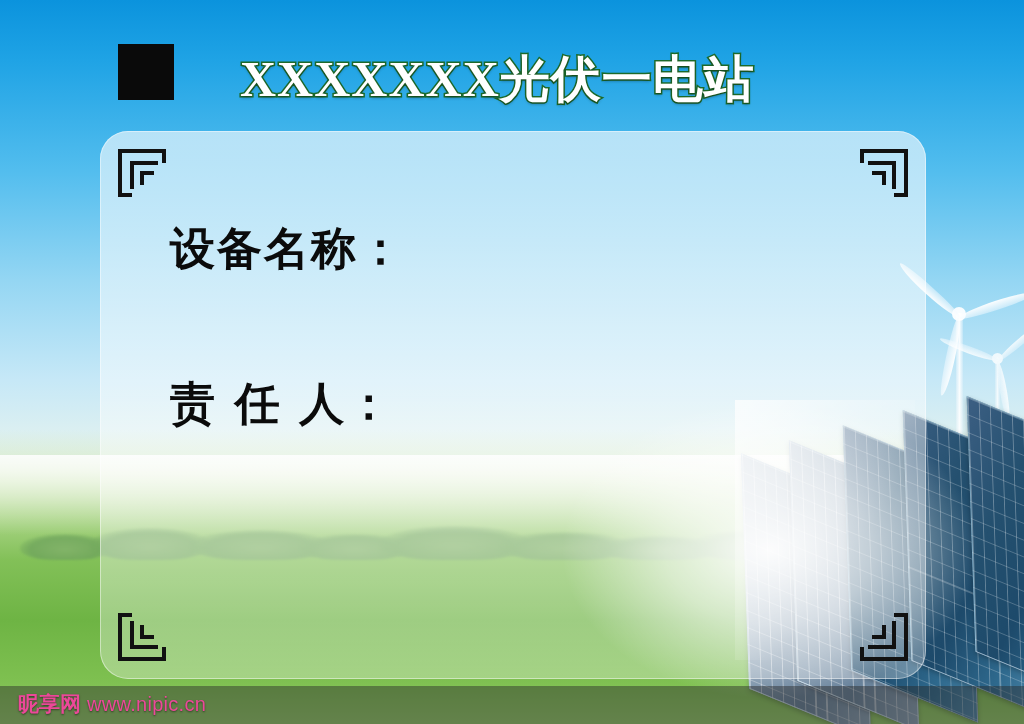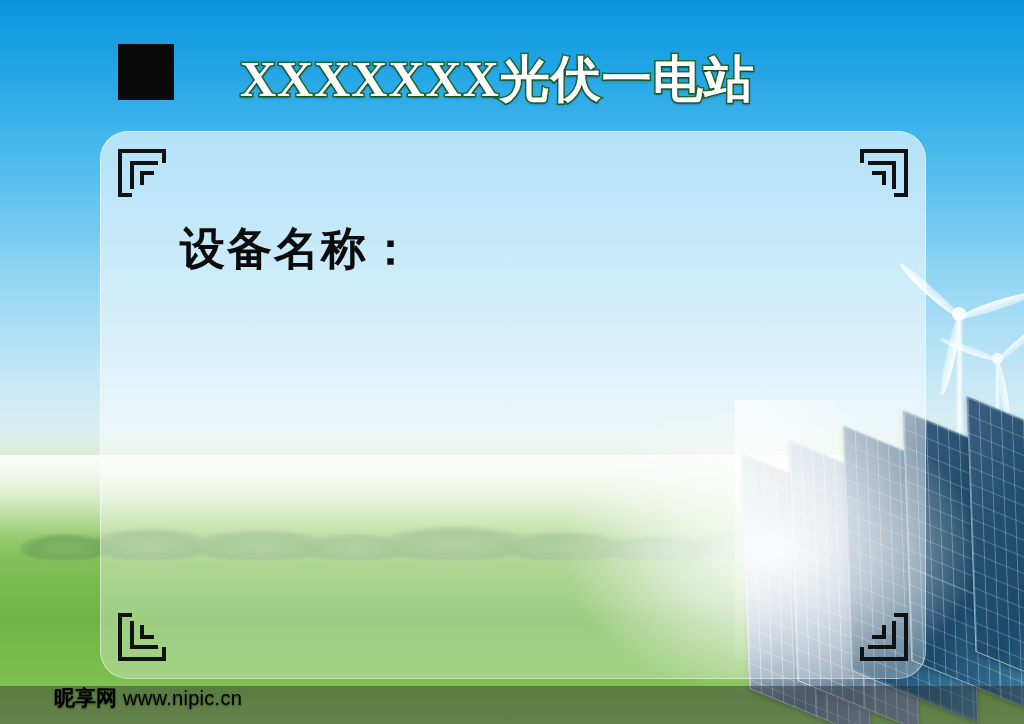--- a/index.html
+++ b/index.html
@@ -164,48 +164,47 @@
     display: block;
   }
   .c-tl { left: 18px; top: 18px; }
   .c-tr { right: 18px; top: 18px; transform: scaleX(-1); }
   .c-bl { left: 18px; bottom: 18px; transform: scaleY(-1); }
   .c-br { right: 18px; bottom: 18px; transform: scale(-1,-1); }
 
   
   .field {
     position: absolute;
-    left: 180px;
+    left: 170px;
     font-family: "DejaVu Sans", "Liberation Sans", sans-serif;
     font-weight: bold;
     font-size: 45px;
     color: #0b0b0b;
     letter-spacing: 2px;
     white-space: nowrap;
   }
   .field-1 { top: 219px; }
   .field-2 { top: 374px; }
   .field-3 { top: 538px; }
 
   
   .footer-bar {
     position: absolute;
     left: 0; bottom: 0;
     width: 1024px; height: 38px;
     background: rgba(40,40,40,0.45);
   }
   .watermark {
     position: absolute;
-    left: 18px; bottom: 12px;
-    color: #000000;
+    left: 18px; bottom: 6px;
+    color: #ec4899;
     font-size: 19px;
     font-family: "Liberation Sans", sans-serif;
     white-space: nowrap;
     text-shadow: 0 1px 2px rgba(0,0,0,.5);
-    margin-left: 36px;
   }
   .watermark .brand {
     font-family: "DejaVu Sans", "Liberation Sans", sans-serif;
     font-weight: bold;
     font-size: 21px;
     margin-right: 6px;
   }
   .watermark .url { font-size: 20px; letter-spacing: .3px; }
   .id-text {
     position: absolute;
@@ -309,19 +308,20 @@
       <i style="left:12px; top:12px; width:28px; height:4px;"></i>
       <i style="left:12px; top:12px; width:4px;  height:28px;"></i>
       <i style="left:22px; top:22px; width:14px; height:4px;"></i>
       <i style="left:22px; top:22px; width:4px;  height:14px;"></i>
       <i style="left:44px; top:0;  width:4px;  height:14px;"></i>
       <i style="left:0;  top:44px; width:14px; height:4px;"></i>
     </div>
   </div>
 
   <div class="field field-1">设备名称：</div>
+  <div class="field field-2">责 任 人：</div>
 
   <div class="footer-bar"></div>
   <div class="watermark">
     <span class="brand">昵享网</span><span class="url">www.nipic.cn</span>
   </div>
 
 </div>
 
 </body></html>

